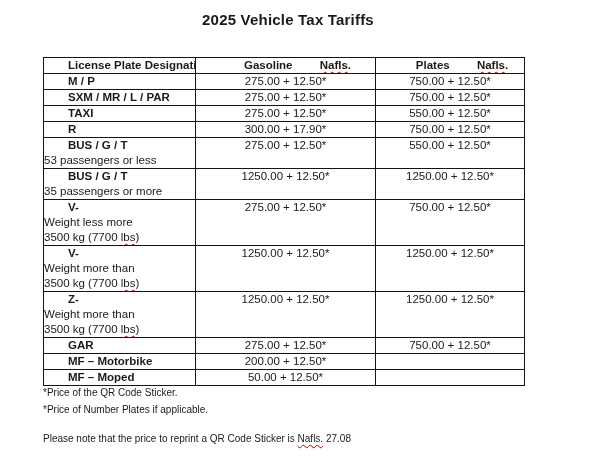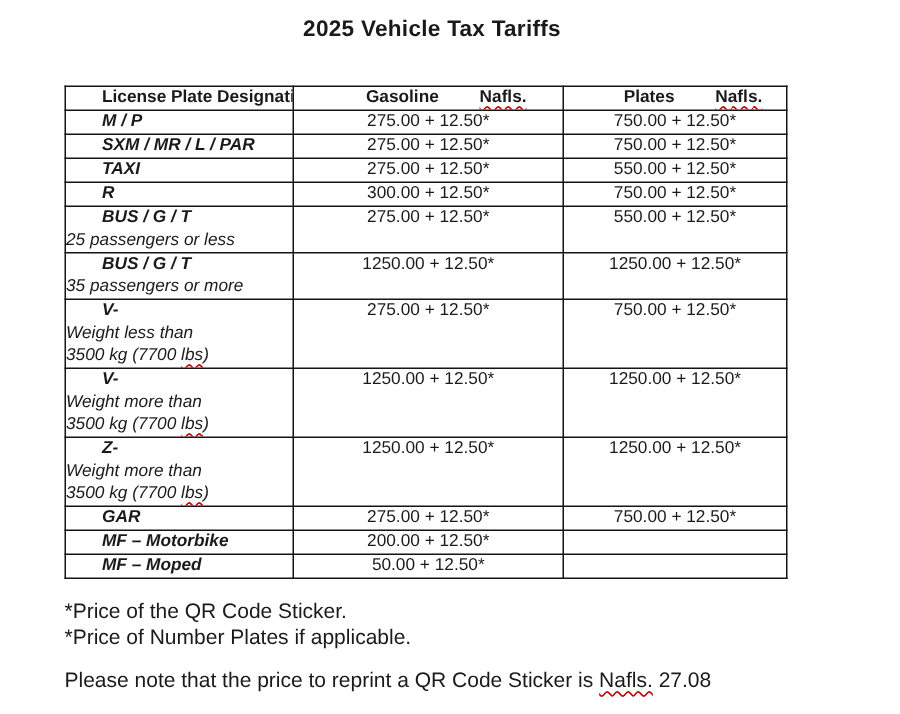--- a/index.html
+++ b/index.html
@@ -37,33 +37,33 @@
     overflow: hidden;
   }
   table.tariff th {
     font-weight: bold;
     text-align: center;
     height: 15px;
     white-space: nowrap;
   }
   td.desig { text-align: left; padding-left: 5px; }
   td.val   { text-align: center; white-space: nowrap; }
-  .line { white-space: nowrap; font-style: italic; }
+  .line { white-space: nowrap; }
   .b  { font-weight: bold; margin-left: 24px; }
   .sq {
     text-decoration-line: underline;
     text-decoration-style: wavy;
     text-decoration-color: #c00000;
     text-decoration-thickness: 1px;
     text-underline-offset: 2px;
   }
 
   .notes {
-    position: absolute; left: 43px; top: 399px;
-    font-size: 14px; line-height: 17px;
+    position: absolute; left: 43px; top: 384px;
+    font-size: 10px; line-height: 17px;
   }
   .notes p { margin: 0; white-space: nowrap; }
   .notes p.reprint { margin-top: 12px; }
 </style>
 </head>
 <body>
 
 <div class="page">
 
   <div class="title">2025 Vehicle Tax Tariffs</div>
@@ -100,43 +100,43 @@
           <td class="desig">
             <div class="line"><span class="b">TAXI</span></div>
           </td>
           <td class="val">275.00 + 12.50*</td>
           <td class="val">550.00 + 12.50*</td>
         </tr>
         <tr>
           <td class="desig">
             <div class="line"><span class="b">R</span></div>
           </td>
-          <td class="val">300.00 + 12.50*</td>
+          <td class="val">300.00 + 17.90*</td>
           <td class="val">750.00 + 12.50*</td>
         </tr>
         <tr>
           <td class="desig">
             <div class="line"><span class="b">BUS / G / T</span></div>
-            <div class="line"><span>25 passengers or less</span></div>
+            <div class="line"><span>53 passengers or less</span></div>
           </td>
           <td class="val">275.00 + 12.50*</td>
           <td class="val">550.00 + 12.50*</td>
         </tr>
         <tr>
           <td class="desig">
             <div class="line"><span class="b">BUS / G / T</span></div>
             <div class="line"><span>35 passengers or more</span></div>
           </td>
           <td class="val">1250.00 + 12.50*</td>
           <td class="val">1250.00 + 12.50*</td>
         </tr>
         <tr>
           <td class="desig">
             <div class="line"><span class="b">V-</span></div>
-            <div class="line"><span>Weight less than</span></div>
+            <div class="line"><span>Weight less more</span></div>
             <div class="line"><span>3500 kg (7700 </span><span class="sq">lbs</span><span>)</span></div>
           </td>
           <td class="val">275.00 + 12.50*</td>
           <td class="val">750.00 + 12.50*</td>
         </tr>
         <tr>
           <td class="desig">
             <div class="line"><span class="b">V-</span></div>
             <div class="line"><span>Weight more than</span></div>
             <div class="line"><span>3500 kg (7700 </span><span class="sq">lbs</span><span>)</span></div>

